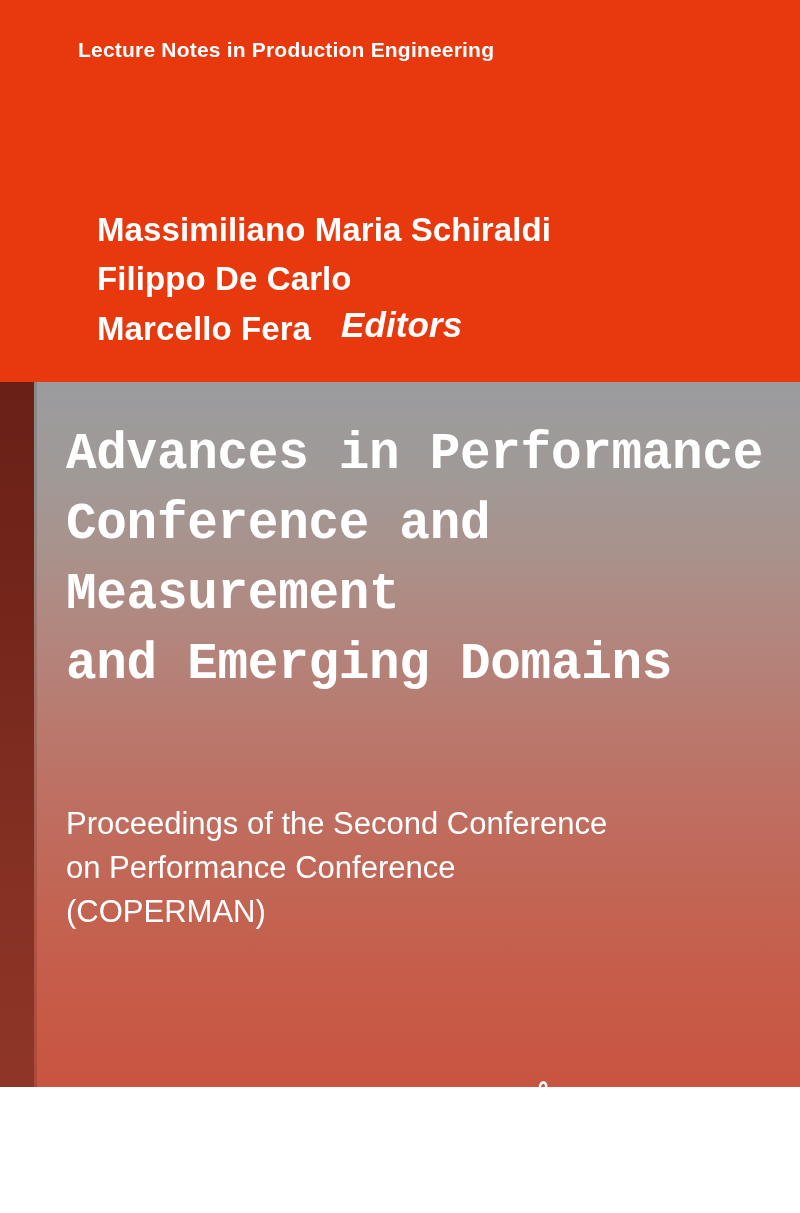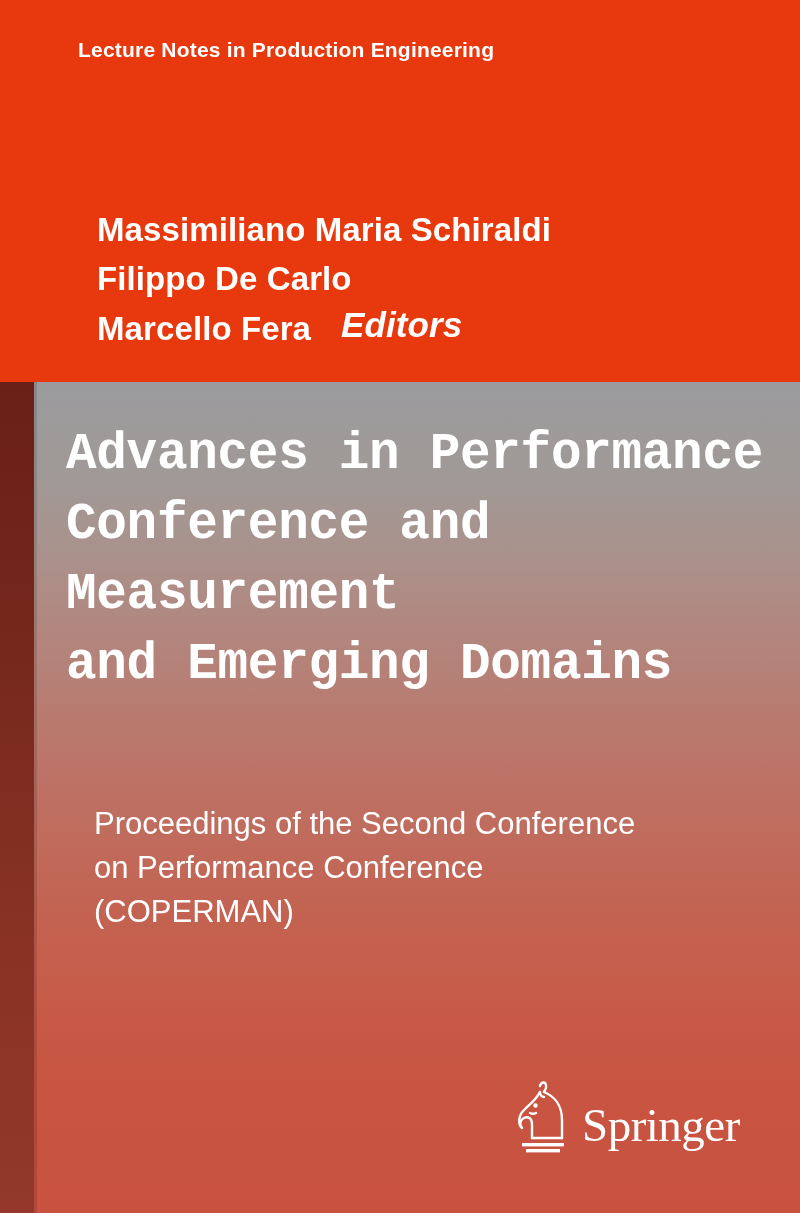--- a/index.html
+++ b/index.html
@@ -6,21 +6,21 @@
     margin: 0;
     padding: 0;
     background: #ffffff;
   }
   body {
     font-family: "Liberation Sans", sans-serif;
   }
   .cover {
     position: relative;
     width: 800px;
-    height: 1213px;
+    height: 1087px;
     overflow: hidden;
     background: #ffffff;
   }
   
   .top-band {
     position: absolute;
     left: 0;
     top: 0;
     width: 800px;
     height: 382px;
@@ -122,21 +122,20 @@
   }
   .subtitle {
     position: absolute;
     left: 66px;
     top: 420px;
     width: 690px;
     color: #ffffff;
     font-size: 31px;
     font-weight: 400;
     line-height: 44px;
-    margin-left: 28px;
   }
   .subtitle-line {
     white-space: nowrap;
   }
   
   .springer-logo {
     position: absolute;
     left: 510px;
     top: 698px;
     width: 230px;

